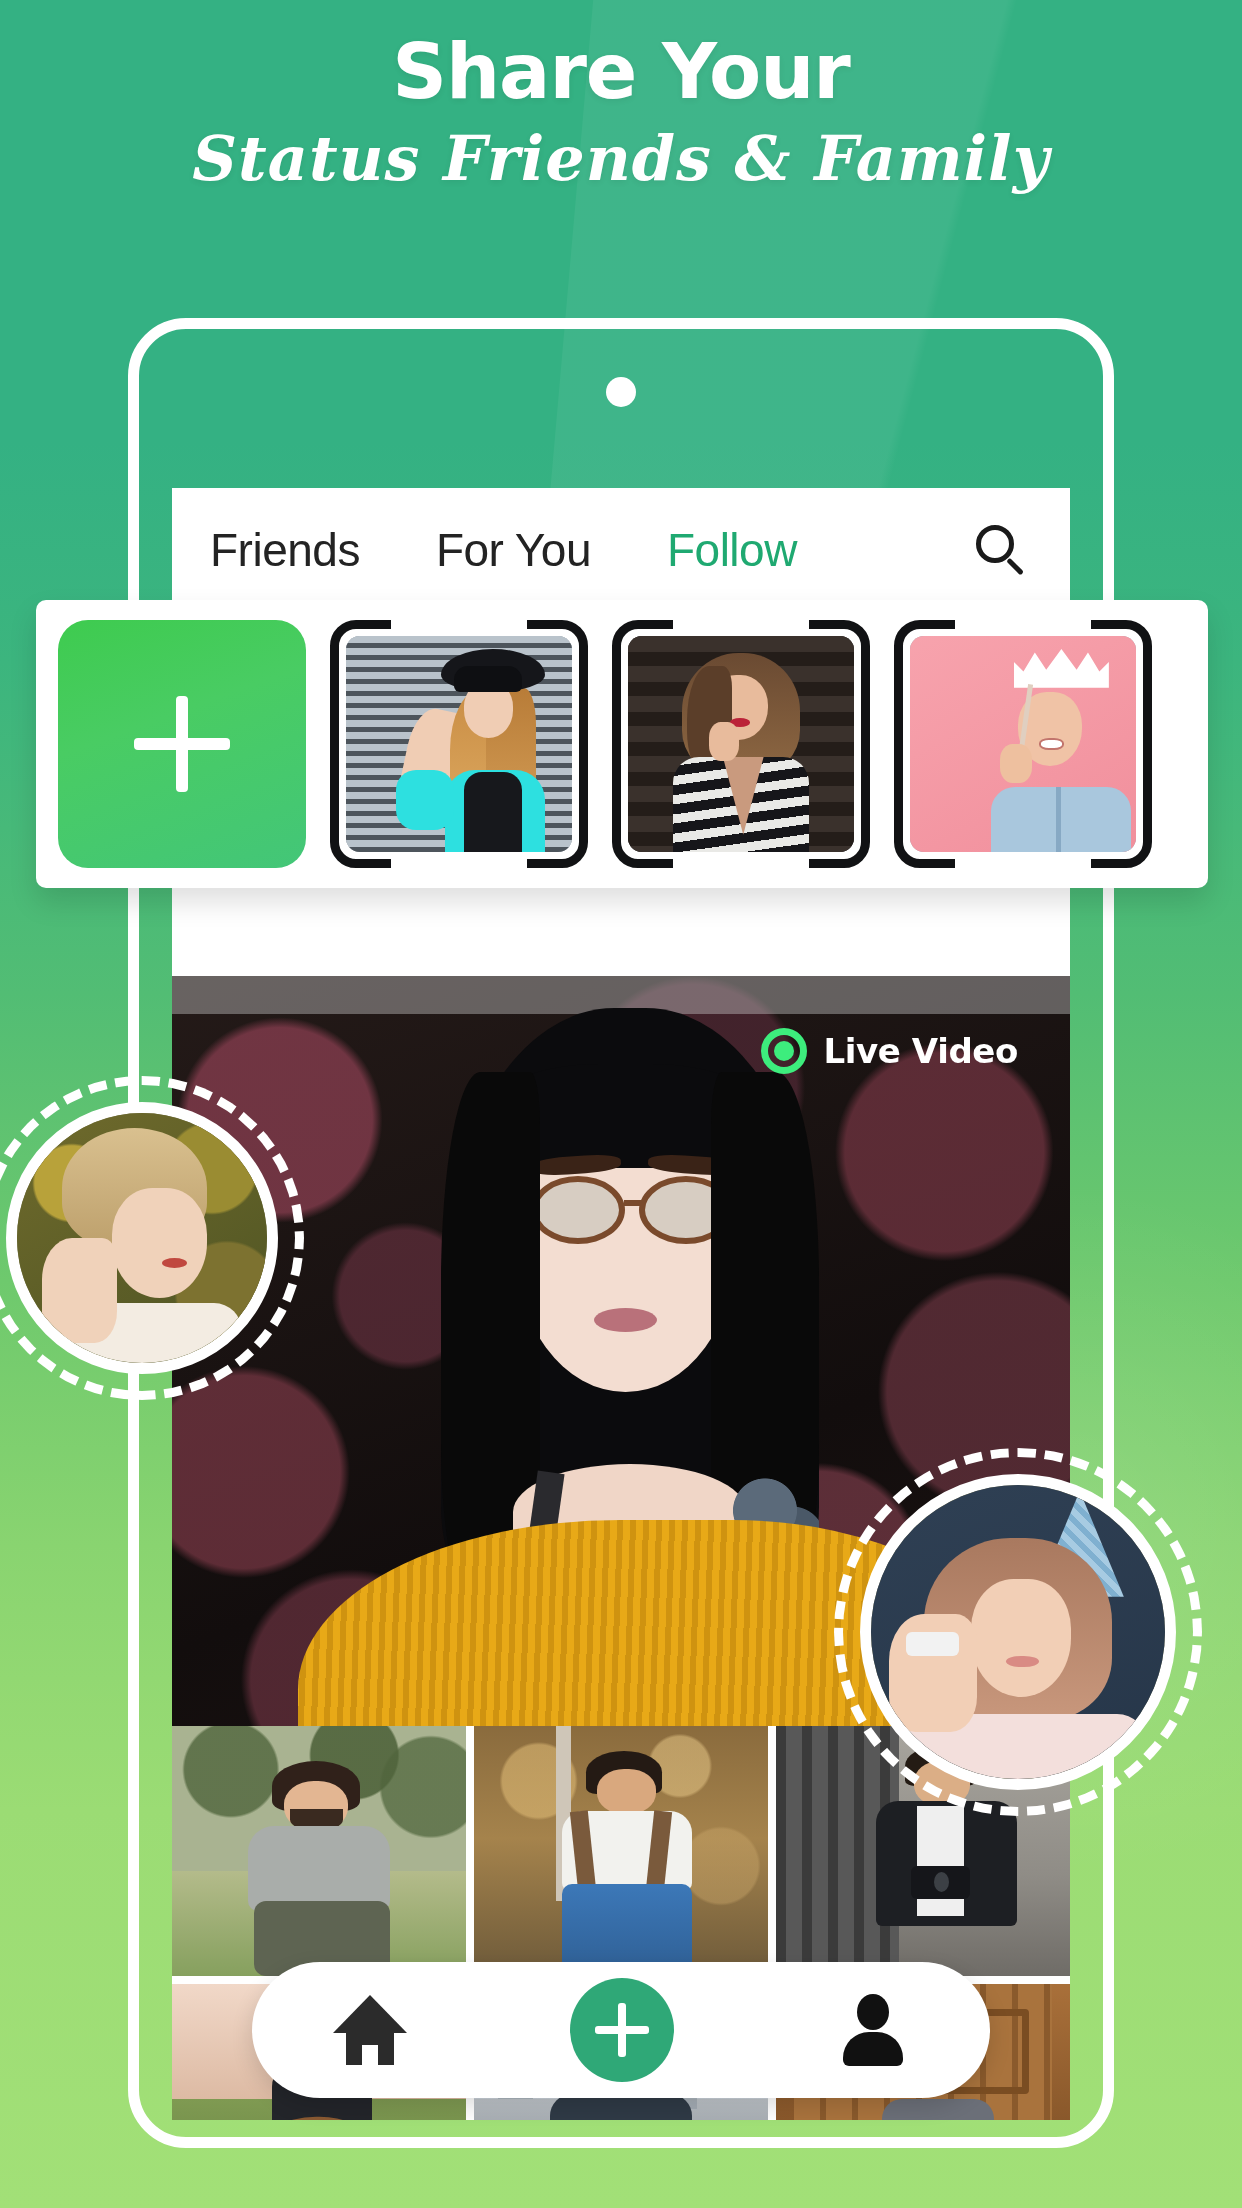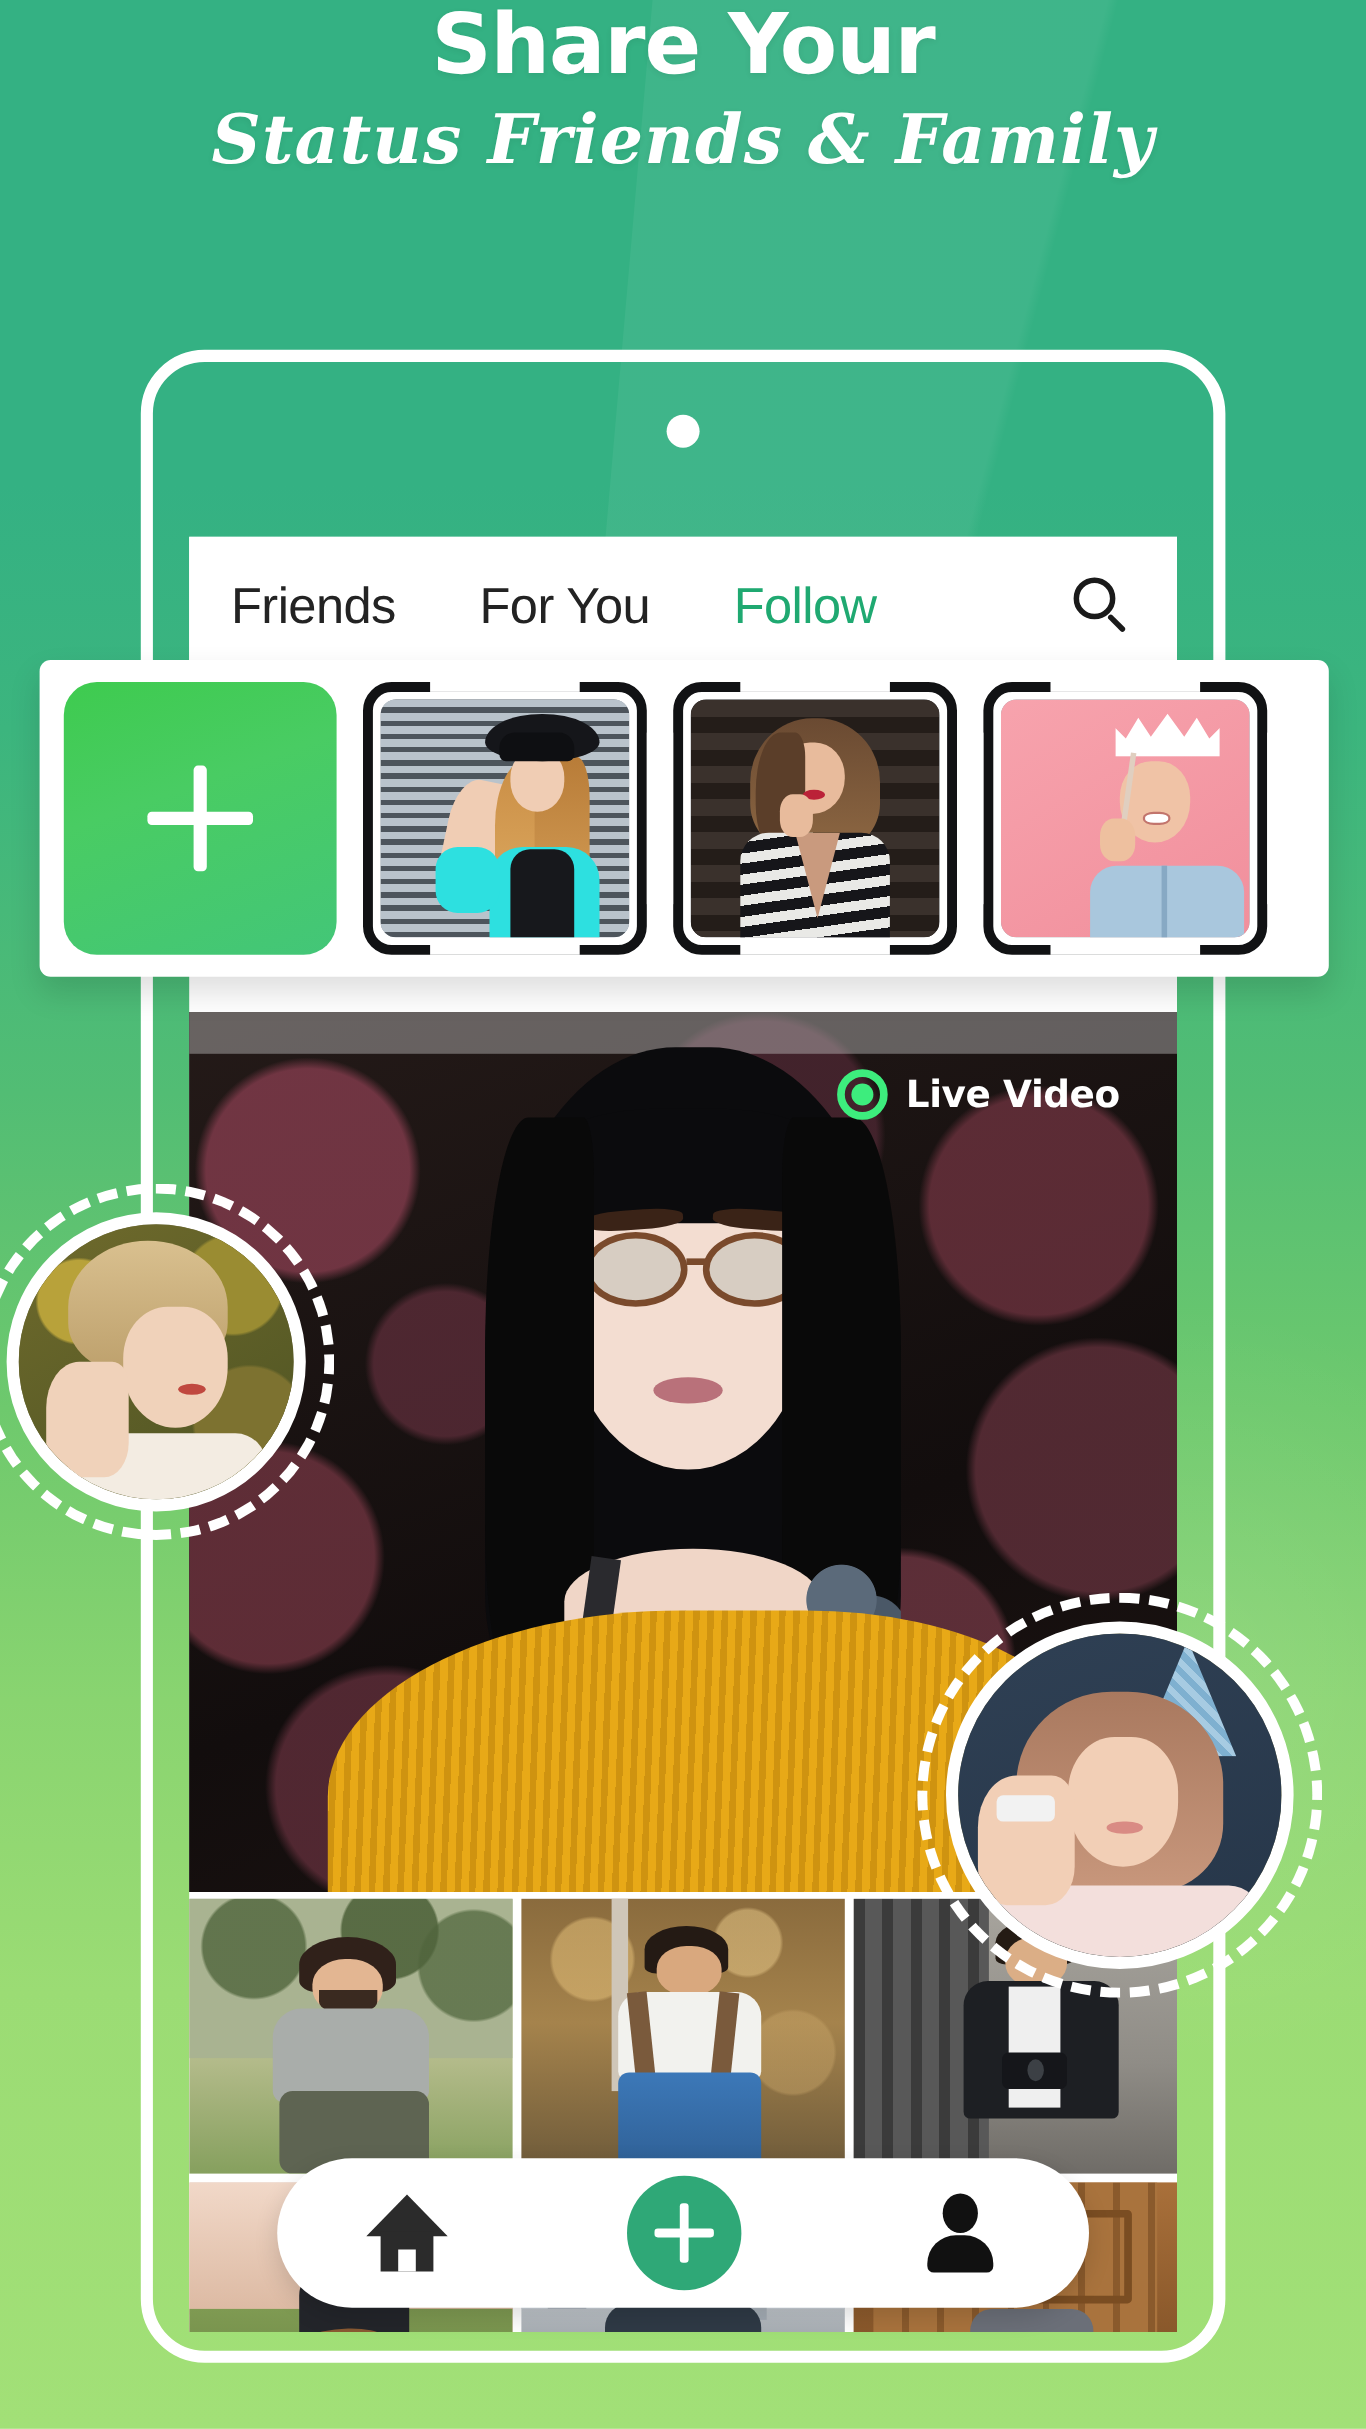--- a/index.html
+++ b/index.html
@@ -33,20 +33,21 @@
     width: 700px; height: 700px;
     border-radius: 50%;
     background: radial-gradient(circle, rgba(255,255,255,0.10) 0%, rgba(255,255,255,0.0) 70%);
     pointer-events: none;
   }
 
   
   .header {
     position: absolute;
     top: 0; left: 0; right: 0;
+    padding-top: 32px;
     text-align: center;
     z-index: 6;
   }
   .headline {
     color: #ffffff;
     font-family: "DejaVu Sans", sans-serif;
     font-weight: bold;
     font-size: 76px;
     letter-spacing: -1px;
     line-height: 1.05;
@@ -249,25 +250,25 @@
   .ph-pink .face { position:absolute; left:48%; top:26%; width:28%; height:34%; background:#f0c3a6; border-radius:46% 46% 52% 52%; }
   .ph-pink .hair { position:absolute; left:40%; top:20%; width:48%; height:62%; background:linear-gradient(180deg,#8a5a38,#a9764b); border-radius:44% 44% 30% 30%; z-index:-1; }
   .ph-pink .mouth { position:absolute; left:57%; top:47%; width:11%; height:6%; background:#ffffff; border-radius:40%; border:2px solid #c2756d; }
   .ph-pink .shirt { position:absolute; left:36%; top:70%; width:62%; height:34%; background:#a9c7dd; border-radius:24px 24px 0 0; }
   .ph-pink .shirt::after { content:""; position:absolute; left:46%; top:0; width:5px; height:100%; background:#87a9c4; }
   .ph-pink .hand { position:absolute; left:40%; top:50%; width:14%; height:18%; background:#eec09f; border-radius:40%; }
 
   
   .hero {
     position: absolute;
-    left: 172px; top: 920px;
+    left: 172px; top: 976px;
     width: 898px; height: 800px;
     overflow: hidden;
     z-index: 4;
-    background: #404040;
+    background: #1d4ed8;
   }
   .hero .leaves {
     position: absolute; inset: 0;
     background:
       radial-gradient(circle at 12% 18%, rgba(126,58,74,0.85) 0 9%, rgba(0,0,0,0) 10%),
       radial-gradient(circle at 26% 40%, rgba(90,44,56,0.8) 0 8%, rgba(0,0,0,0) 9%),
       radial-gradient(circle at 8% 62%, rgba(112,52,64,0.8) 0 10%, rgba(0,0,0,0) 11%),
       radial-gradient(circle at 86% 22%, rgba(108,50,62,0.8) 0 10%, rgba(0,0,0,0) 11%),
       radial-gradient(circle at 92% 52%, rgba(92,46,56,0.85) 0 12%, rgba(0,0,0,0) 13%),
       radial-gradient(circle at 72% 74%, rgba(110,54,66,0.8) 0 11%, rgba(0,0,0,0) 12%),

